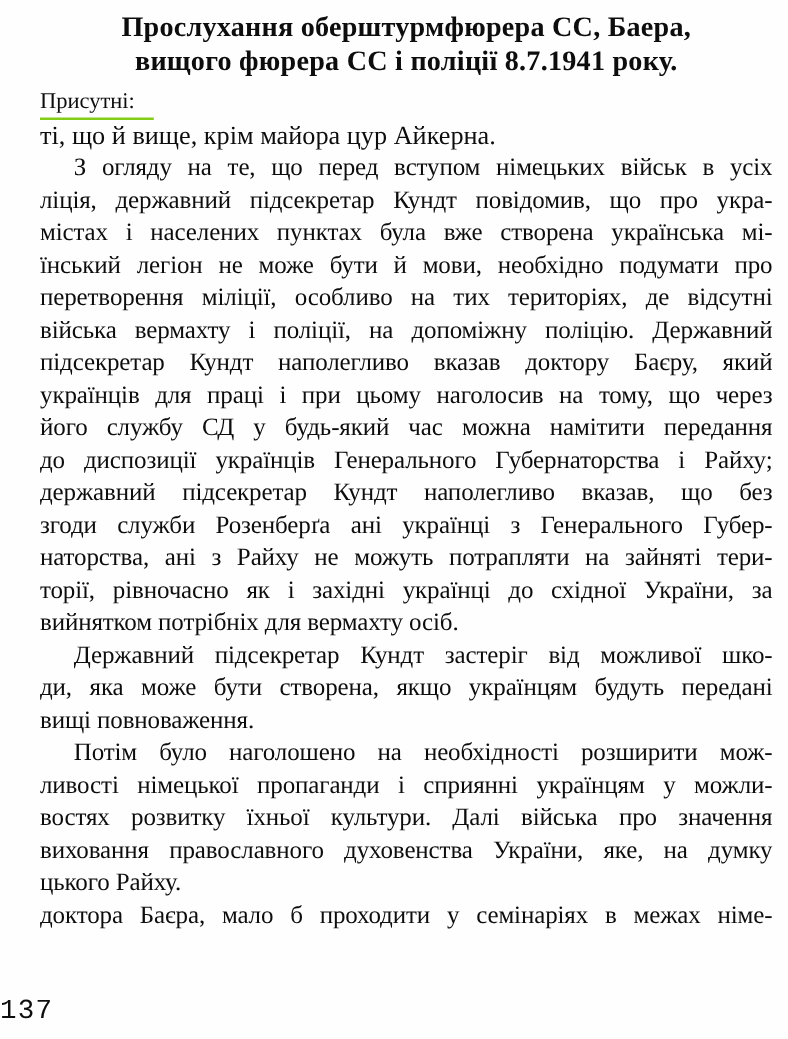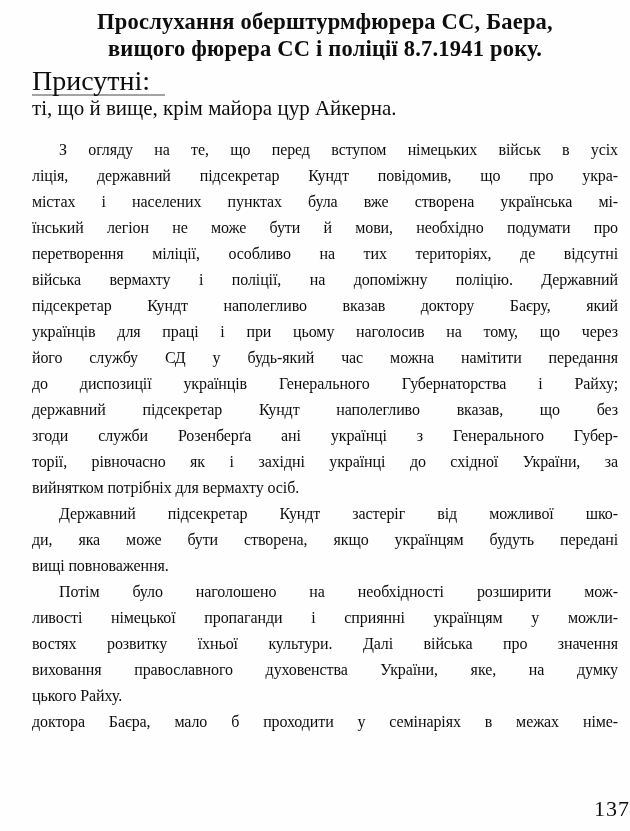--- a/index.html
+++ b/index.html
@@ -22,58 +22,59 @@
     font-weight: 700;
     font-size: 22.5px;
     line-height: 27px;
     letter-spacing: 0.2px;
   }
 
   .present-row { margin-top: 7px; }
 
   .present-label {
     display: inline-block;
-    font-size: 28px;
+    font-size: 18px;
     line-height: 23px;
-    border-bottom: 2px solid #a3a3a3;
+    border-bottom: 2px solid #84cc16;
     padding-right: 15px;
     padding-bottom: 2px;
   }
 
   .present-value {
     font-size: 21px;
     line-height: 25px;
   }
 
   .body-text {
-    margin-top: 16px;
-    font-size: 16px;
+    margin-top: 0;
+    font-size: 20px;
     letter-spacing: -0.1px;
   }
 
   .line {
     height: 26px;
     line-height: 26px;
     overflow: hidden;
   }
 
   
   .j { text-align: justify; text-align-last: justify; }
   .j::after { content: ""; display: inline-block; width: 100%; height: 0; }
 
   .ind { padding-left: 27px; }
 
   .page-number {
     position: absolute;
     left: 0;
     right: 0;
     top: 796px;
-    text-align: right;
+    text-align: left;
     font-size: 22px;
     letter-spacing: 1px;
+    font-family: Liberation Mono, monospace;
   }
 </style>
 </head>
 <body>
 
 <div class="page">
   <div class="inner">
 
     <div class="title">
       <div>Прослухання оберштурмфюрера СС, Баера,</div>
@@ -94,20 +95,21 @@
         <div class="line j">містах і населених пунктах була вже створена українська мі-</div>
         <div class="line j">їнський легіон не може бути й мови, необхідно подумати про</div>
         <div class="line j">перетворення міліції, особливо на тих територіях, де відсутні</div>
         <div class="line j">війська вермахту і поліції, на допоміжну поліцію. Державний</div>
         <div class="line j">підсекретар Кундт наполегливо вказав доктору Баєру, який</div>
         <div class="line j">українців для праці і при цьому наголосив на тому, що через</div>
         <div class="line j">його службу СД у будь-який час можна намітити передання</div>
         <div class="line j">до диспозиції українців Генерального Губернаторства і Райху;</div>
         <div class="line j">державний підсекретар Кундт наполегливо вказав, що без</div>
         <div class="line j">згоди служби Розенберґа ані українці з Генерального Губер-</div>
+        <div class="line j">наторства, ані з Райху не можуть потрапляти на зайняті тери-</div>
         <div class="line j">торії, рівночасно як і західні українці до східної України, за</div>
         <div class="line">вийнятком потрібніх для вермахту осіб.</div>
       </div>
 
       <div class="para">
         <div class="line j ind">Державний підсекретар Кундт застеріг від можливої шко-</div>
         <div class="line j">ди, яка може бути створена, якщо українцям будуть передані</div>
         <div class="line">вищі повноваження.</div>
       </div>
 

